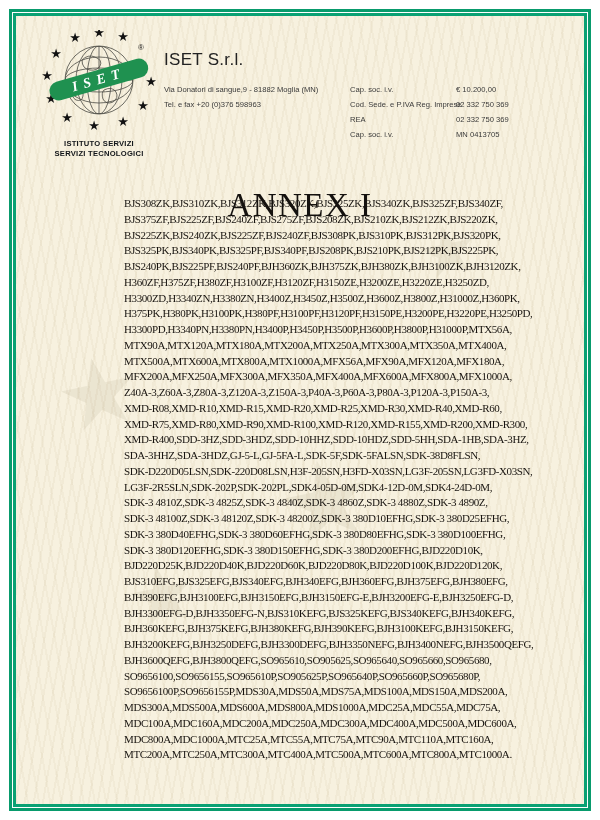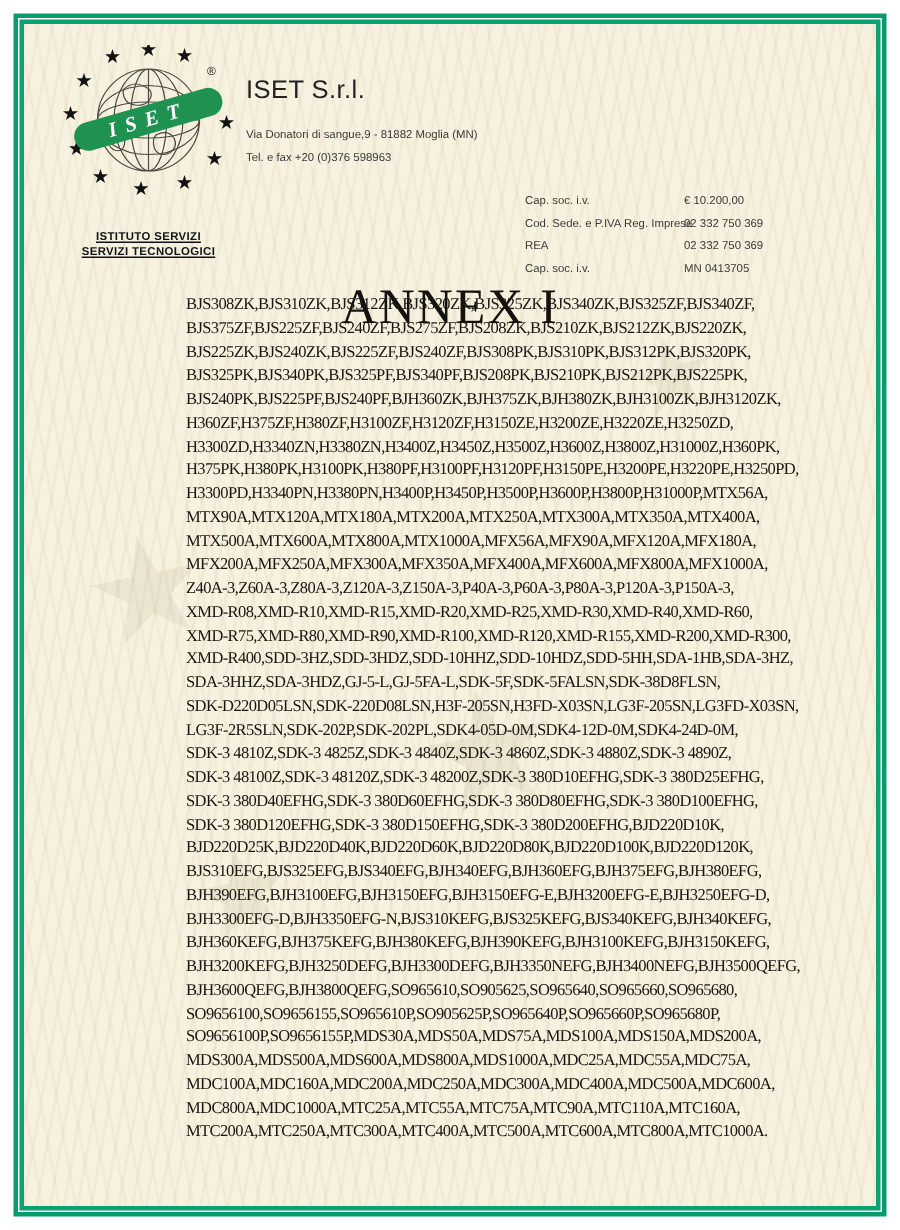--- a/index.html
+++ b/index.html
@@ -18,33 +18,33 @@
       repeating-linear-gradient(100deg, rgba(205,190,155,.14) 0 2px, rgba(0,0,0,0) 2px 9px),
       repeating-linear-gradient(80deg, rgba(205,190,155,.12) 0 2px, rgba(0,0,0,0) 2px 11px);
   }
   .watermark-star{
     position:absolute;color:rgba(120,108,80,.09);pointer-events:none;
     font-size:95px;line-height:1;transform:rotate(-12deg);
   }
   
   .logo-block{position:absolute;left:10px;top:14px;width:146px;text-align:center;}
   .logo-caption{
-    margin-top:14px;font-size:7.6px;font-weight:bold;letter-spacing:.25px;
-    color:#101418;line-height:9.5px;text-decoration:underline;
+    margin-top:1px;font-size:7.6px;font-weight:bold;letter-spacing:.25px;
+    color:#101418;line-height:9.5px;
   }
   .company-name{
     position:absolute;left:148px;top:34px;font-size:17px;color:#222;
     letter-spacing:.3px;
   }
   .contact-block{position:absolute;left:148px;top:66px;font-size:7.6px;color:#3a3a3a;}
   .contact-block .row{height:15px;line-height:15px;white-space:nowrap;}
   .contact-block .email{text-decoration:underline;margin-left:7px;}
   .registry-block{position:absolute;left:334px;top:66px;font-size:7.6px;color:#3a3a3a;}
   .registry-block .row{height:15px;line-height:15px;white-space:nowrap;}
-  .registry-block .lab{display:inline-block;width:106px;margin-top:44px;}
+  .registry-block .lab{display:inline-block;width:106px;}
   .registry-block .val{display:inline-block;}
   
   .annex-title{
     position:absolute;left:0;top:151px;width:100%;text-align:center;
     font-family:"Liberation Serif",serif;font-size:33px;color:#14110e;
     letter-spacing:1.5px;
     margin-top:20px;
   }
   .code-list{
     position:absolute;left:108px;top:180px;

